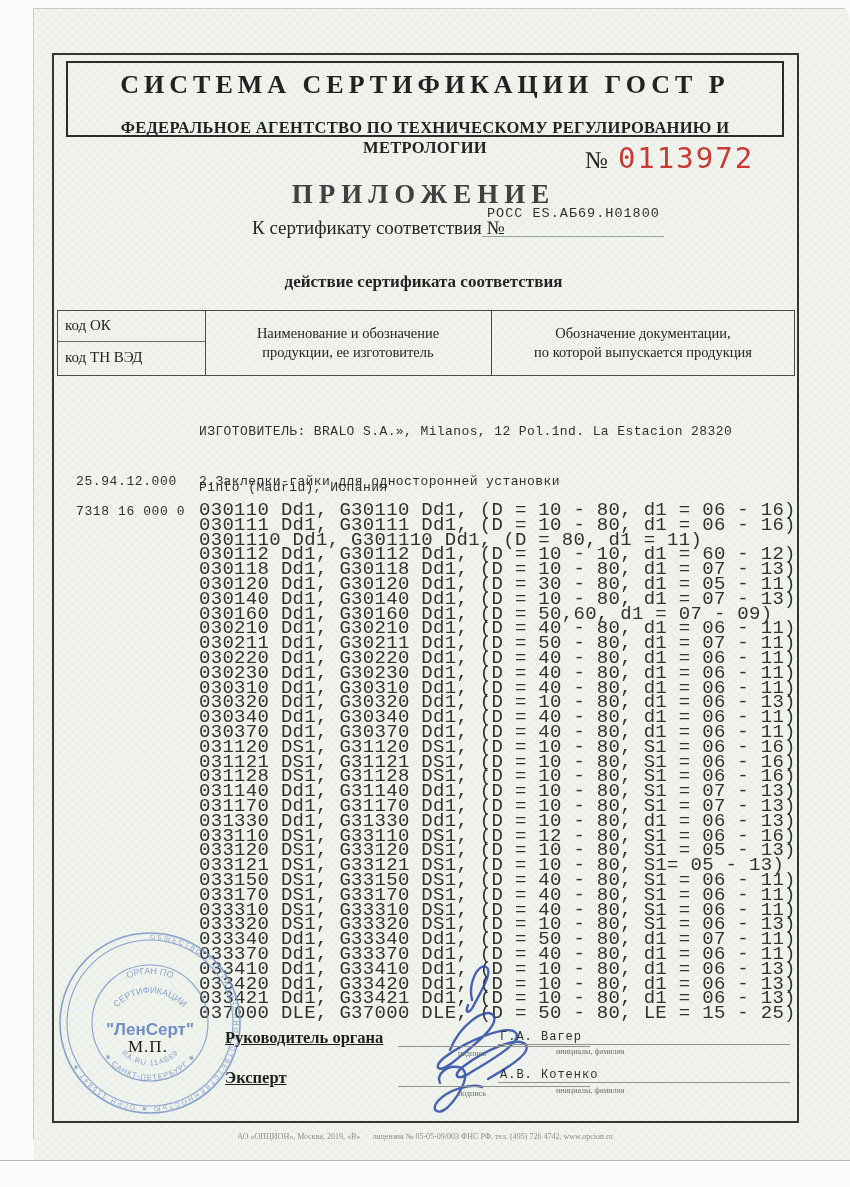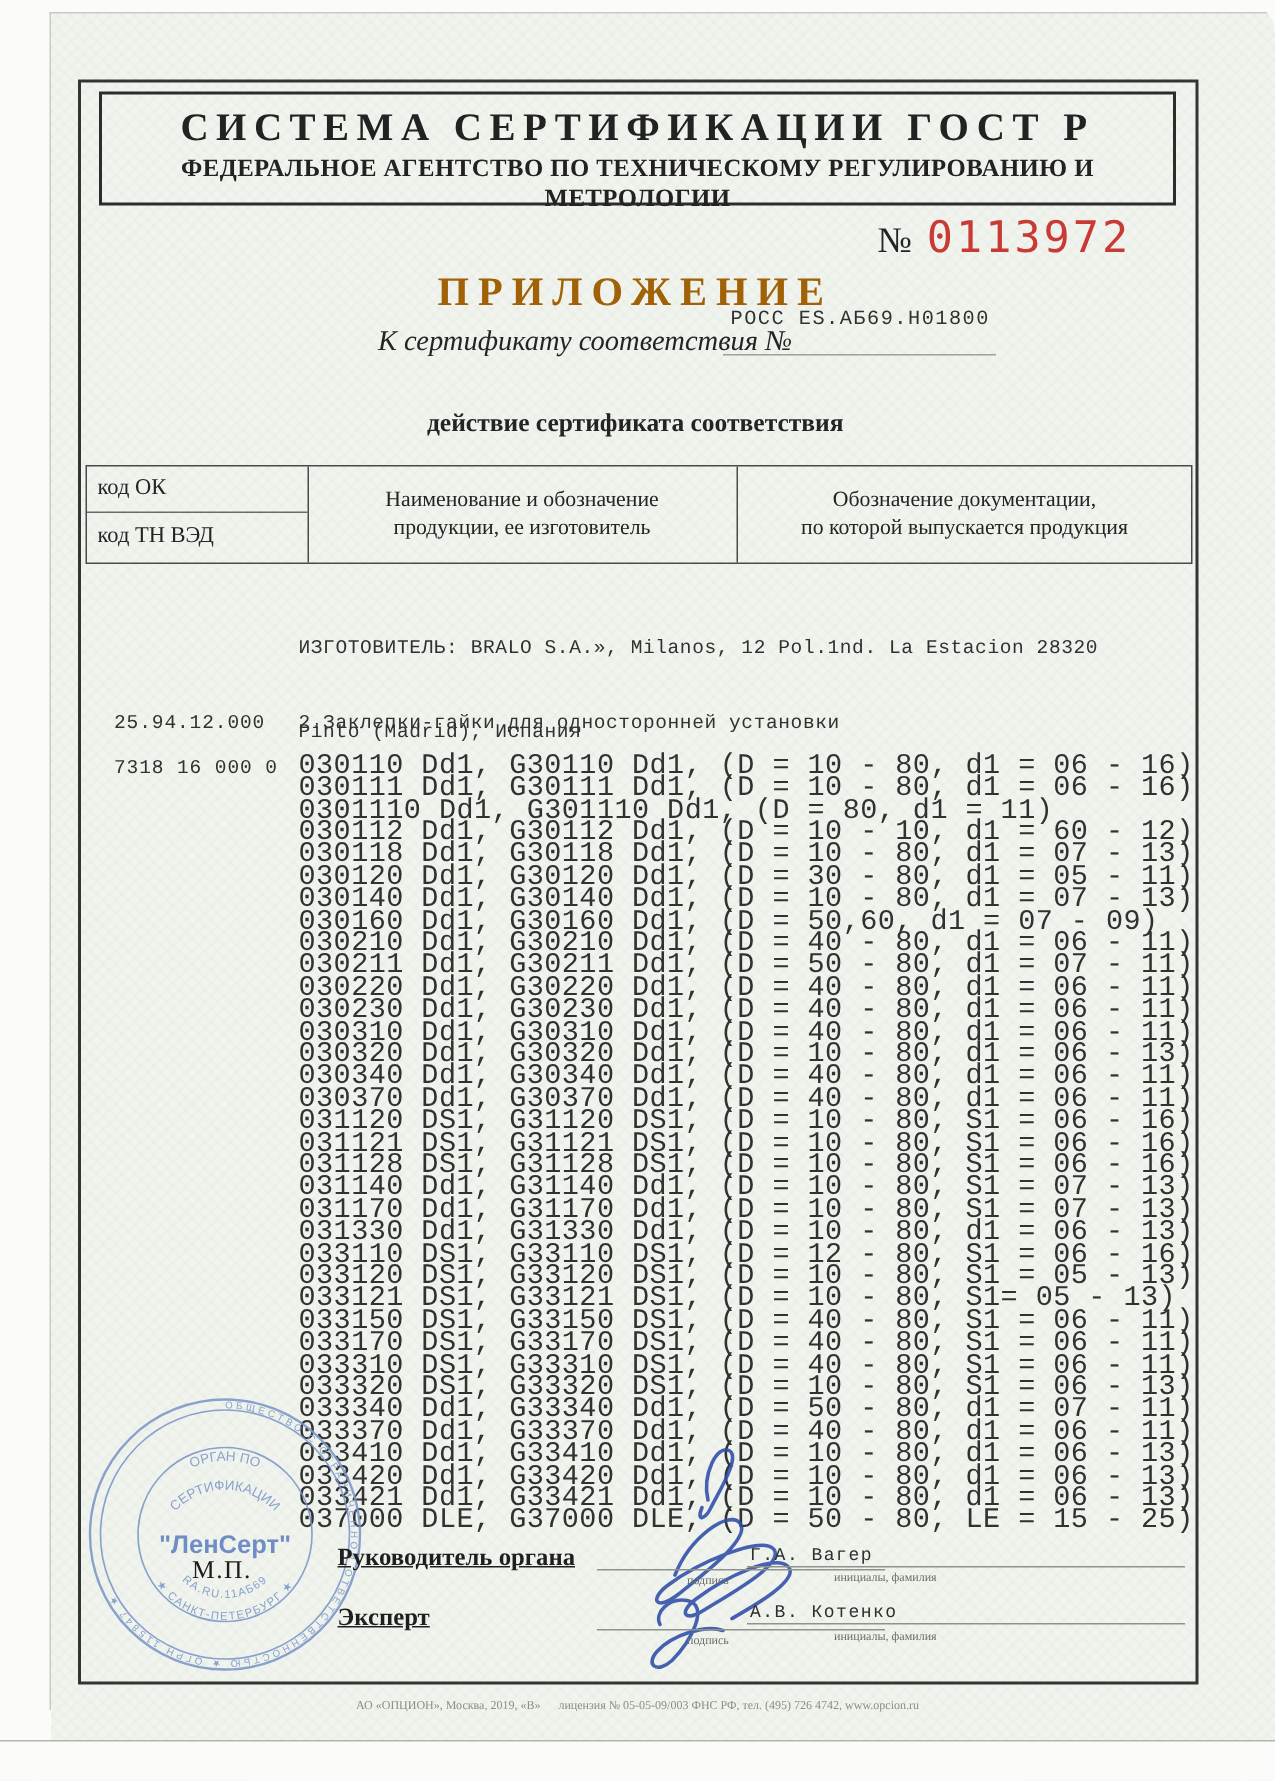--- a/index.html
+++ b/index.html
@@ -7,27 +7,27 @@
     font-family:"Liberation Serif","DejaVu Serif",serif;color:#2c2c2c;background:#fbfbf9;border-radius:23px;}
   .scan-bg{position:absolute;left:34px;top:9px;width:816px;height:1152px;background:#f1f4ee;
     background-image:repeating-linear-gradient(45deg,rgba(170,195,175,.06) 0 2px,transparent 2px 6px),
                      repeating-linear-gradient(-45deg,rgba(170,195,175,.06) 0 2px,transparent 2px 6px);}
   .edge-top{position:absolute;left:33px;top:8px;width:817px;height:1px;background:#c6ccc4;}
   .edge-left{position:absolute;left:33px;top:8px;width:1px;height:1132px;background:#c6ccc4;}
   .edge-bottom{position:absolute;left:0;top:1160px;width:850px;height:1px;background:#b2b8b0;}
   .frame{position:absolute;left:52px;top:53px;width:743px;height:1066px;border:2px solid #343434;}
   .header-box{position:absolute;left:66px;top:61px;width:714px;height:72px;border:2px solid #2c2c2c;text-align:center;}
   .h-line1{margin-top:7px;font-size:26px;font-weight:bold;letter-spacing:5px;color:#222;}
-  .h-line2{margin-top:2px;font-size:16.5px;font-weight:bold;letter-spacing:.3px;color:#222;}
+  .h-line2{margin-top:18px;font-size:16.5px;font-weight:bold;letter-spacing:.3px;color:#222;}
   .num-row{position:absolute;left:585px;top:141px;display:flex;align-items:baseline;gap:10px;}
   .num-prefix{font-size:24px;color:#242424;}
   .num-value{font-family:"DejaVu Sans Mono","Liberation Mono",monospace;font-size:29px;letter-spacing:2px;color:#c93a34;}
   .doc-title{position:absolute;left:52px;top:179px;width:743px;text-align:center;
-    font-size:27px;font-weight:bold;letter-spacing:6px;color:#a16207;}
-  .cert-label{position:absolute;left:252px;top:217px;font-size:19px;color:#242424;font-style:italic;}
+    font-size:27px;font-weight:bold;letter-spacing:6px;color:#404040;}
+  .cert-label{position:absolute;left:252px;top:217px;font-size:19px;color:#242424;}
   .cert-value{position:absolute;left:487px;top:206px;font-family:"Liberation Mono","DejaVu Sans Mono",monospace;
     font-size:13.5px;letter-spacing:1px;color:#3a3a3a;}
   .cert-underline{position:absolute;left:482px;top:236px;width:182px;height:1px;background:#9aa29a;}
   .subtitle{position:absolute;left:52px;width:743px;text-align:center;font-size:17px;font-weight:bold;color:#242424;white-space:pre;}
   .tbl{position:absolute;left:57px;top:310px;width:736px;height:64px;border:1.5px solid #4a4a4a;}
   .tbl .c1{position:absolute;left:0;top:0;width:147px;height:100%;border-right:1.2px solid #4a4a4a;}
   .tbl .c1 .divider{position:absolute;left:0;top:30px;width:100%;height:1px;background:#6a6a6a;}
   .tbl .cell-label{position:absolute;left:7px;font-size:15px;color:#242424;}
   .tbl .c2{position:absolute;left:147px;top:0;width:286px;height:100%;border-right:1.2px solid #4a4a4a;
     display:flex;flex-direction:column;justify-content:center;text-align:center;font-size:14.5px;line-height:19px;color:#242424;}

